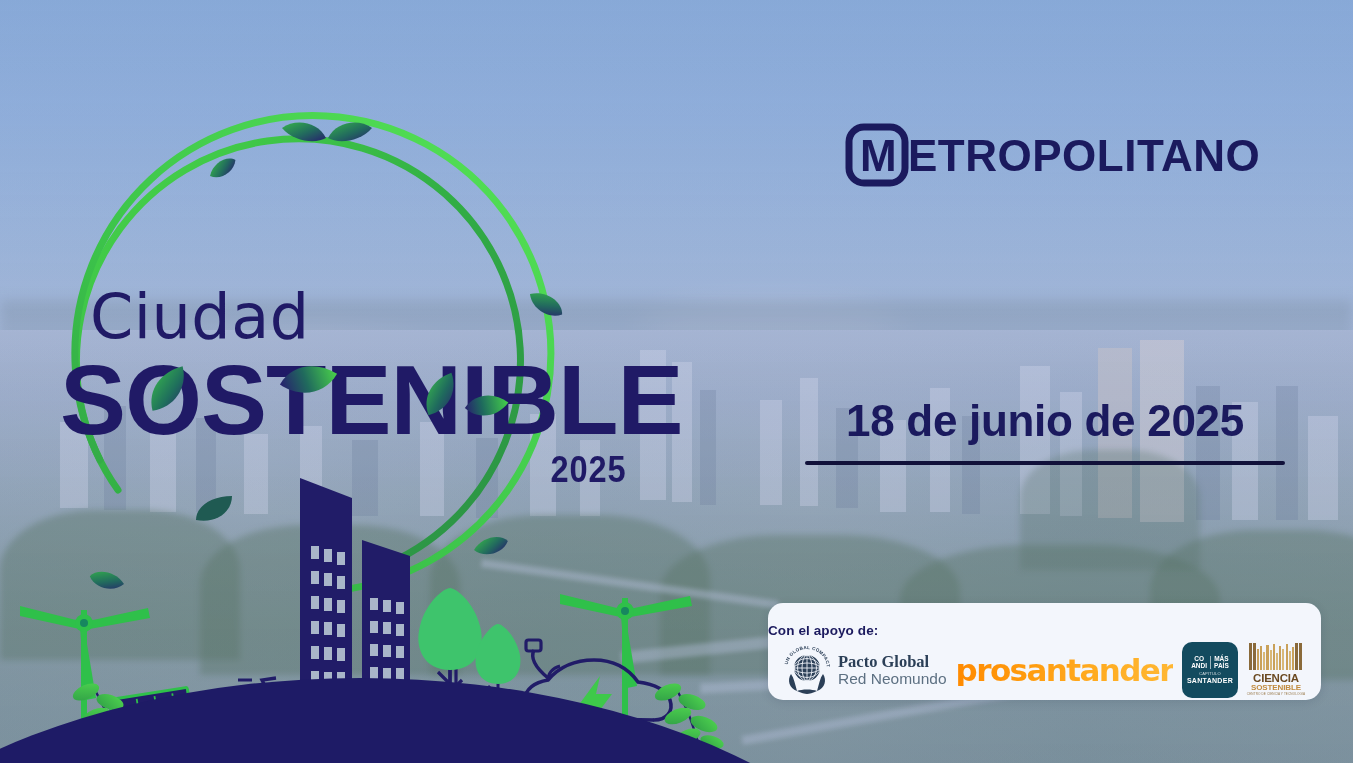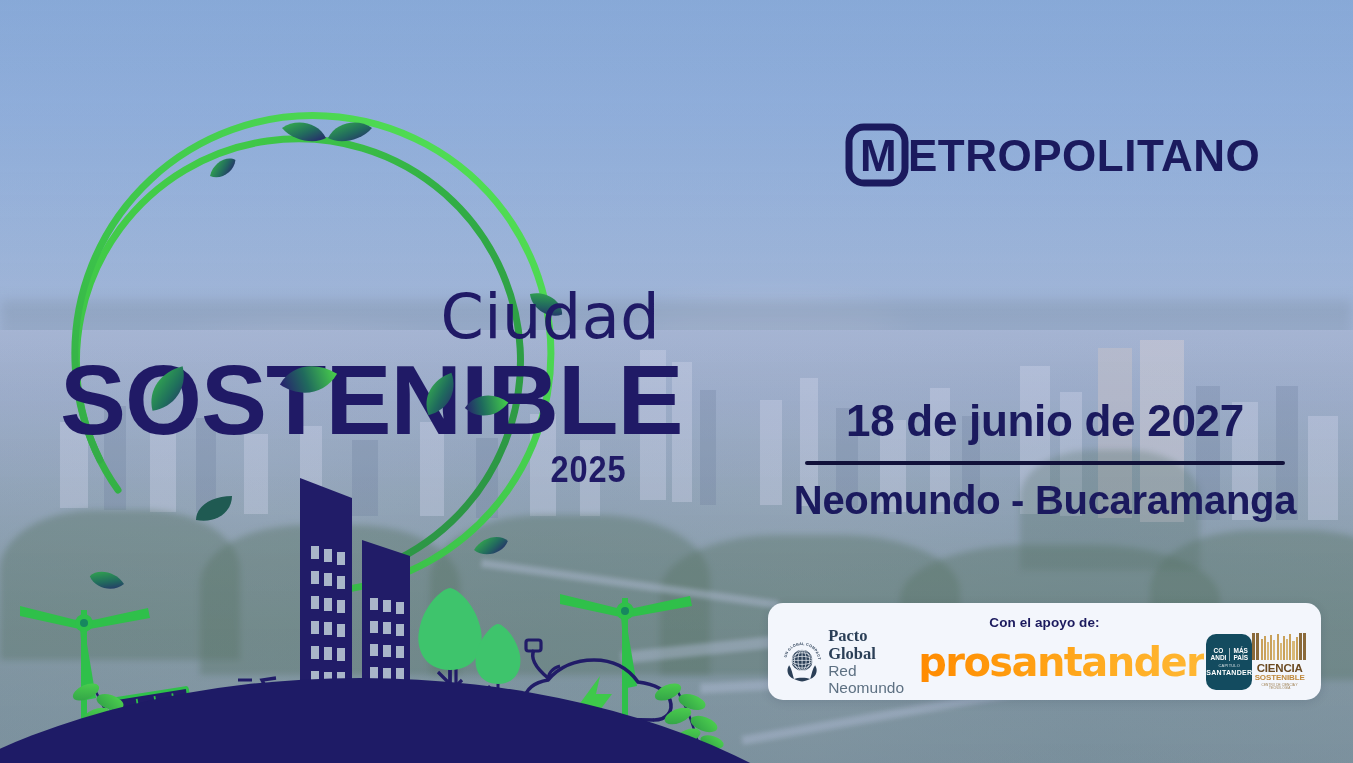--- a/index.html
+++ b/index.html
@@ -54,21 +54,21 @@
   }
 
   
   .ring-wrap{position:absolute;left:78px;top:98px;width:520px;height:520px;}
   .ring-wrap svg{display:block;overflow:visible;}
 
   
   .title-block{position:absolute;left:60px;top:286px;width:600px;z-index:14;}
   .t-ciudad{
     font-size:62px;line-height:1;font-weight:400;color:#201a66;
-    letter-spacing:.5px;text-align:right;padding-left:30px;
+    letter-spacing:.5px;text-align:left;padding-left:30px;
     font-family:"DejaVu Sans",sans-serif;
   }
   .t-sost{
     font-size:99px;line-height:.96;font-weight:700;color:#201a66;
     letter-spacing:-1px;text-align:center;margin-top:4px;
     font-family:"Liberation Sans",sans-serif;
   }
   .t-2025{
     font-size:37px;font-weight:700;color:#201a66;text-align:right;
     padding-right:38px;margin-top:2px;letter-spacing:1px;
@@ -103,33 +103,33 @@
     font-family:"Liberation Sans",sans-serif;line-height:1.08;
   }
 
   
   .sponsors{
     position:absolute;left:768px;top:603px;width:553px;height:97px;
     background:#f3f6fc;border-radius:15px;z-index:22;
     box-shadow:0 2px 10px rgba(20,30,60,.13);
   }
   .sp-title{
-    text-align:center;font-size:13.5px;font-weight:700;color:#1b1a5e;
-    padding-top:12px;letter-spacing:.1px;font-family:"Liberation Sans",sans-serif;
+    text-align:left;font-size:13.5px;font-weight:700;color:#1b1a5e;
+    padding-top:20px;letter-spacing:.1px;font-family:"Liberation Sans",sans-serif;
   }
   .sp-row{
     display:flex;align-items:center;justify-content:space-between;
     padding:1px 14px 0 13px;height:62px;
   }
   .sp-item{display:flex;align-items:center;}
   .pg-text{margin-left:5px;line-height:1.08;}
   .pg-l1{font-size:16.5px;font-weight:700;color:#2b3f57;font-family:Liberation Serif, serif;}
   .pg-l2{font-size:15.5px;font-weight:400;color:#5d7082;font-family:"Liberation Sans",sans-serif;}
   .prosant{
-    font-size:40px;font-weight:700;letter-spacing:-1.6px;
+    font-size:31px;font-weight:700;letter-spacing:-1.6px;
     font-family:"DejaVu Sans",sans-serif;
     background:linear-gradient(90deg,#ff8a00 0%,#ff9d10 35%,#ffae24 70%,#ffb733 100%);
     -webkit-background-clip:text;background-clip:text;color:transparent;
     line-height:1;margin:0 2px;
   }
   .andi-badge{
     width:56px;height:56px;border-radius:10px;background:#134b5f;
     display:flex;flex-direction:column;align-items:center;justify-content:center;
     color:#fff;
   }
@@ -462,23 +462,22 @@
 
       <rect x="3" y="3" width="56" height="56" rx="15" ry="15" fill="none" stroke="#1b1a5e" stroke-width="7"></rect>
 
       <text x="14" y="47" font-family="Liberation Sans, sans-serif" font-size="44" font-weight="700" fill="#1b1a5e">M</text>
 
       <text x="62" y="47" font-family="Liberation Sans, sans-serif" font-size="44" font-weight="700" fill="#1b1a5e" letter-spacing="0.5">ETROPOLITANO</text>
     </svg>
   </div>
 
   <div class="event-info">
-    <div class="ev-date">18 de junio de 2027</div>
+    <div class="ev-date">18 de junio de 2025</div>
     <div class="ev-rule"></div>
-    <div class="ev-venue">Neomundo - Bucaramanga</div>
   </div>
 
   <div class="sponsors">
     <div class="sp-title">Con el apoyo de:</div>
     <div class="sp-row">
 
       <div class="sp-item">
         <svg width="52" height="52" viewBox="0 0 52 52">
           <circle cx="26" cy="24" r="13" fill="#2b3f57"></circle>
           <g stroke="#eef2f8" stroke-width="0.9" fill="none">

